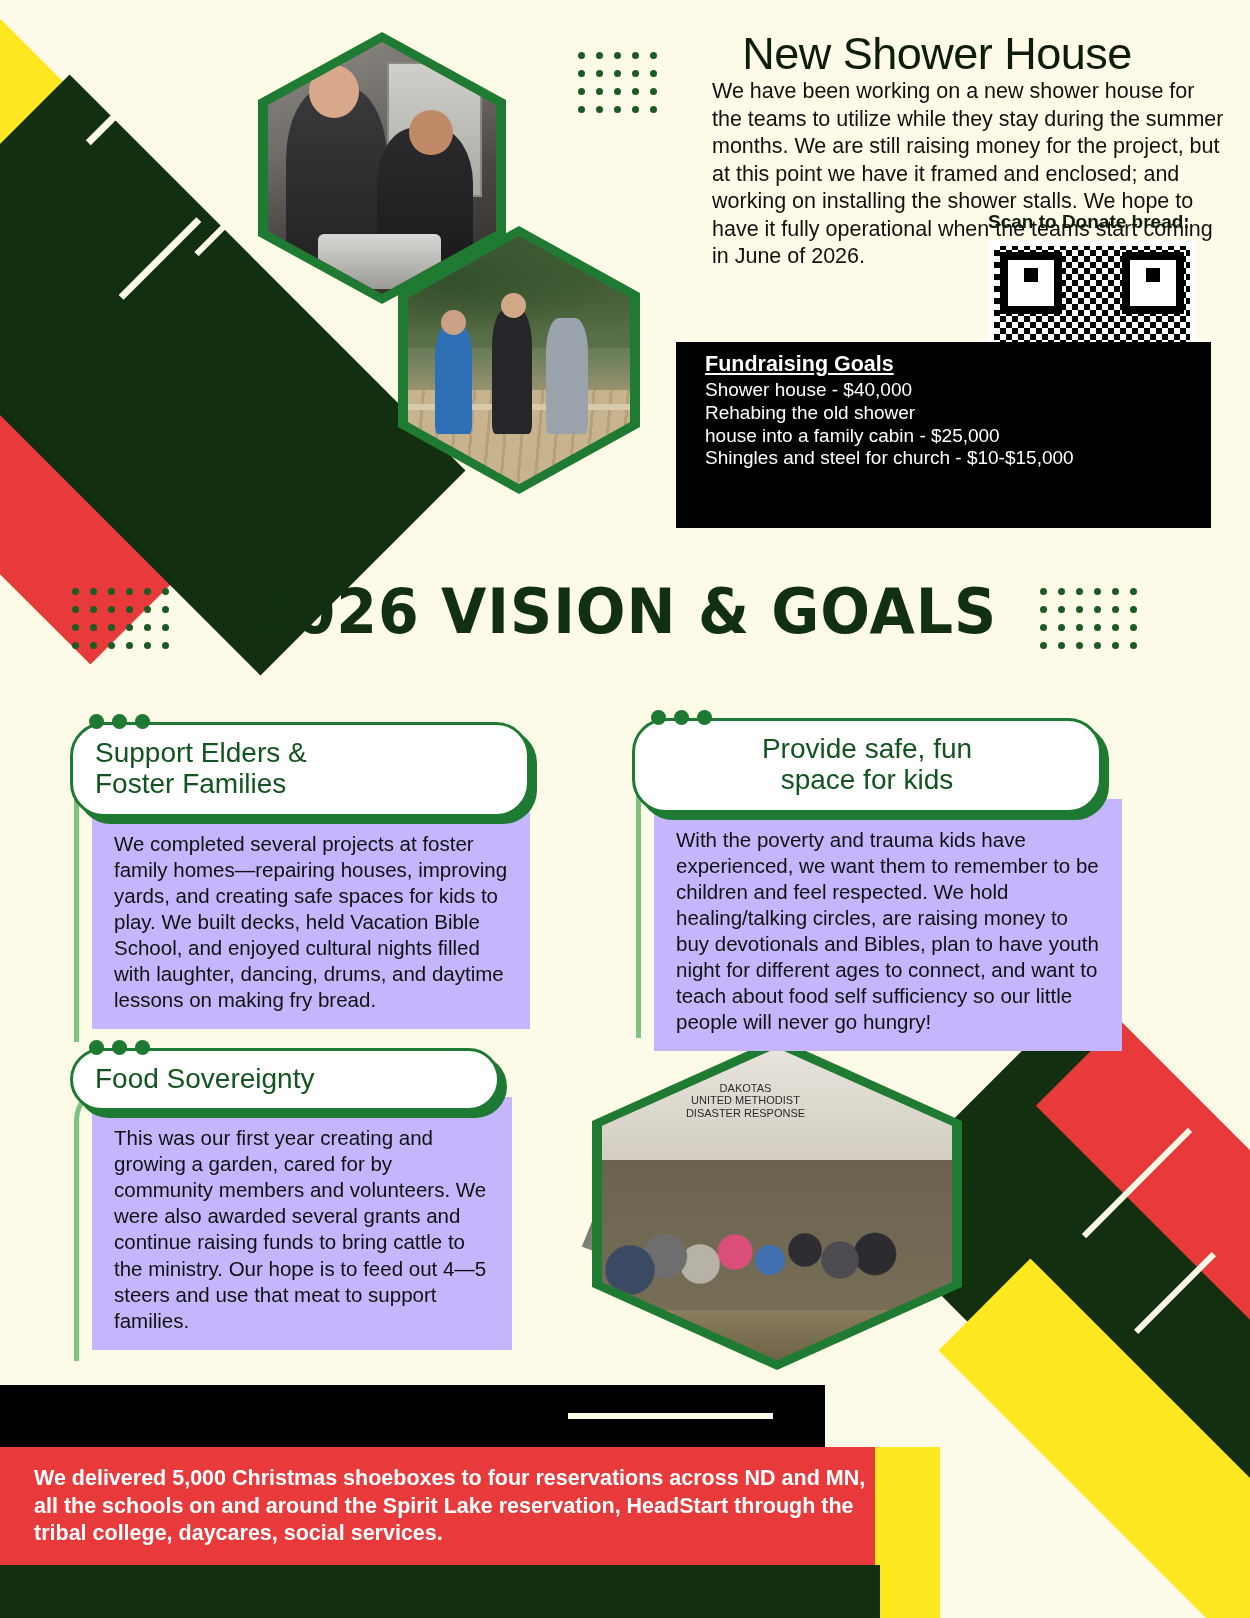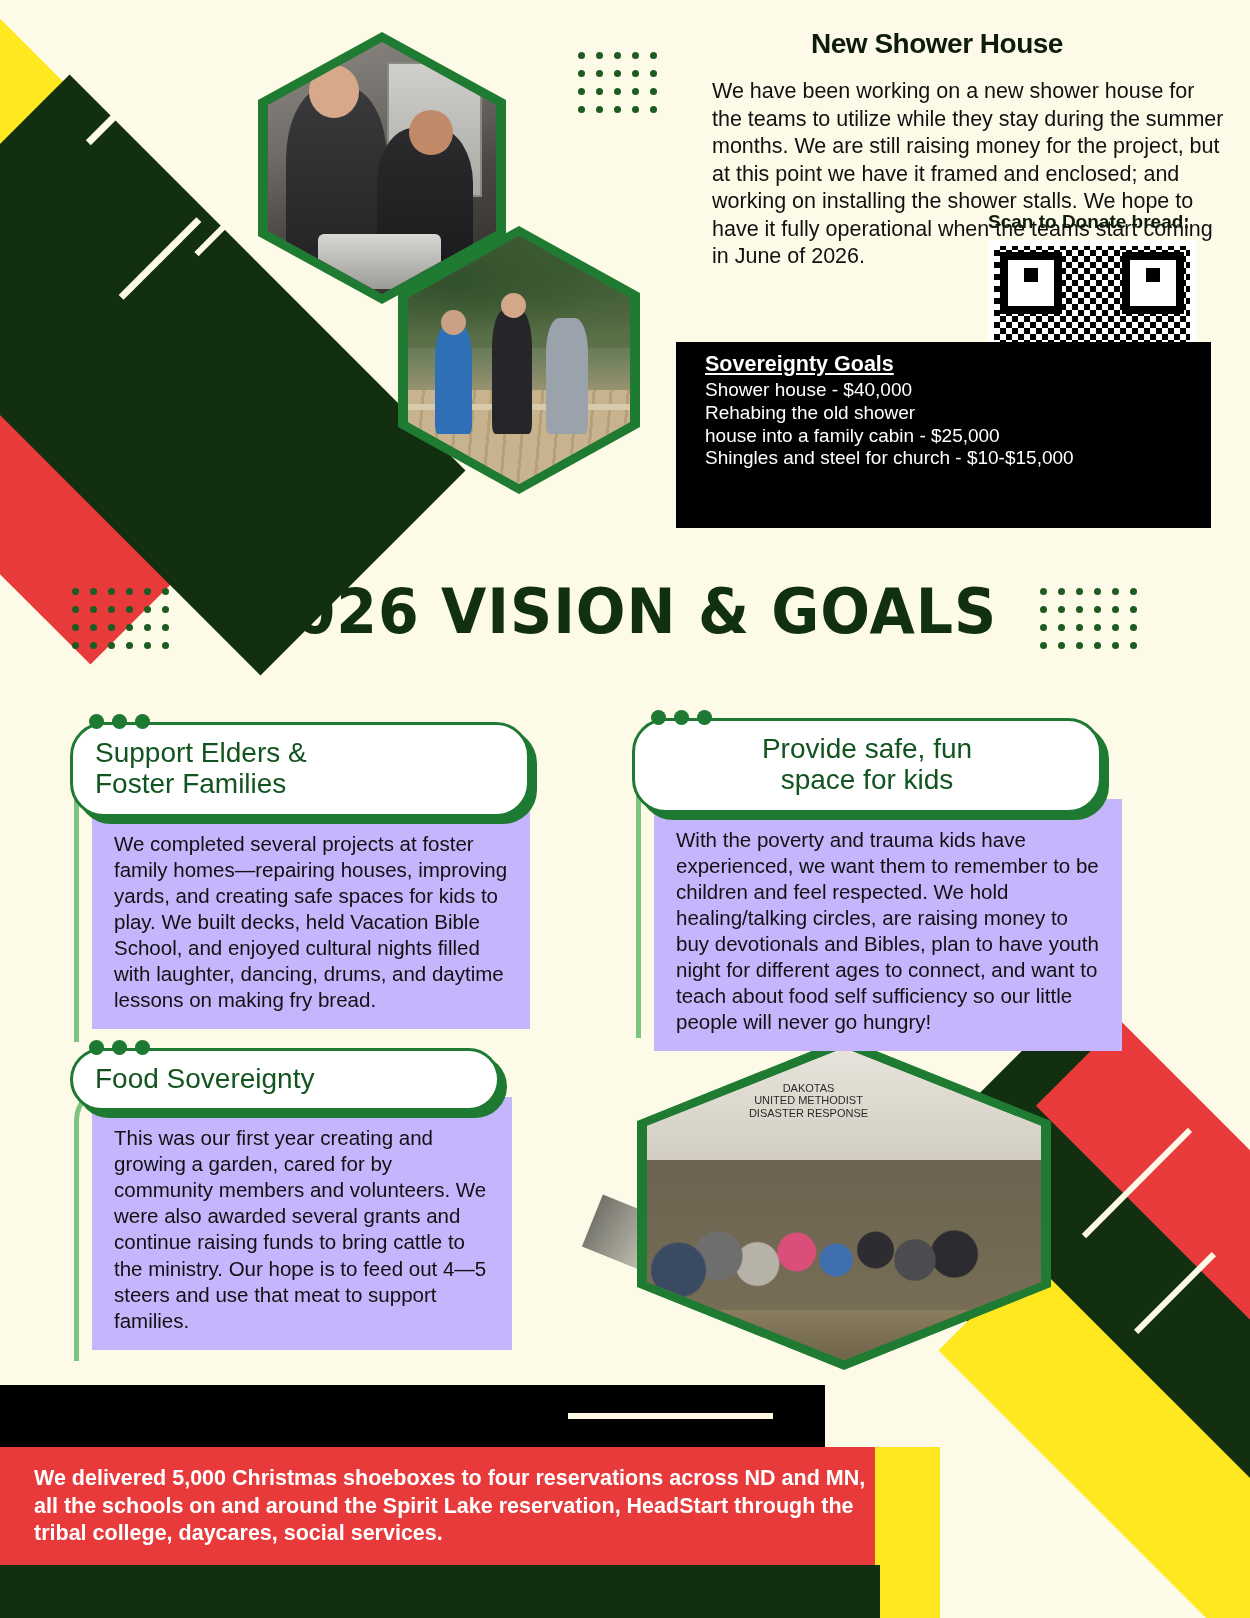--- a/index.html
+++ b/index.html
@@ -189,21 +189,21 @@
   .photo-group .ground {
     position: absolute; bottom: 0; left: 0; right: 0; height: 16%;
     background: linear-gradient(180deg,#8a7d60,#6f6448);
   }
 
   
   .nsh-title {
     position: absolute;
     top: 28px; left: 672px; width: 530px;
     text-align: center;
-    font-size: 28px; font-weight: 700;
+    font-size: 45px; font-weight: 400;
     color: #0d1c0c;
     letter-spacing: -0.5px;
   }
   .nsh-body {
     position: absolute;
     top: 78px; left: 712px; width: 512px;
     font-size: 21.5px;
     line-height: 1.28;
     color: #111;
   }
@@ -462,21 +462,21 @@
       </div>
     <div class="finder f-tr">
         <i></i>
       </div>
     <div class="finder f-bl">
         <i></i>
       </div>
   </div>
 
   <div class="goals-box">
-    <h4>Sovereignty Goals</h4>
+    <h4>Fundraising Goals</h4>
     <ul>
       <li>Shower house - $40,000</li>
       <li>Rehabing the old shower</li>
       <li>house into a family cabin - $25,000</li>
       <li>Shingles and steel for church - $10-$15,000</li>
     </ul>
   </div>
 
   <div class="deco dots dots-left-head">
     <span></span>
@@ -571,21 +571,21 @@
     <div class="body" style="width:420px;">This was our first year creating and growing a garden, cared for by community members and volunteers. We were also awarded several grants and continue raising funds to bring cattle to the ministry. Our hope is to feed out 4—5 steers and use that meat to support families.</div>
   </div>
 
   <div class="green-band-br"></div>
   <div class="red-band-br"></div>
   <div class="yellow-band-br"></div>
   <div class="white-stripe-br"></div>
   <div class="white-stripe-br2"></div>
   <div class="shadow-wedge"></div>
 
-  <div class="hex hex-outer" style="top:1038px; left:637px; width:370px; height:332px;padding-left:44px;">
+  <div class="hex hex-outer" style="top:1038px; left:592px; width:370px; height:332px;">
     <div class="hex-inner">
       <div class="photo photo-group">
         <div class="wall"></div>
         <div class="banner">
           <div>DAKOTAS</div>
           <div>UNITED METHODIST</div>
           <div>DISASTER RESPONSE</div>
         </div>
         <div class="crowd"></div>
         <div class="ground"></div>

